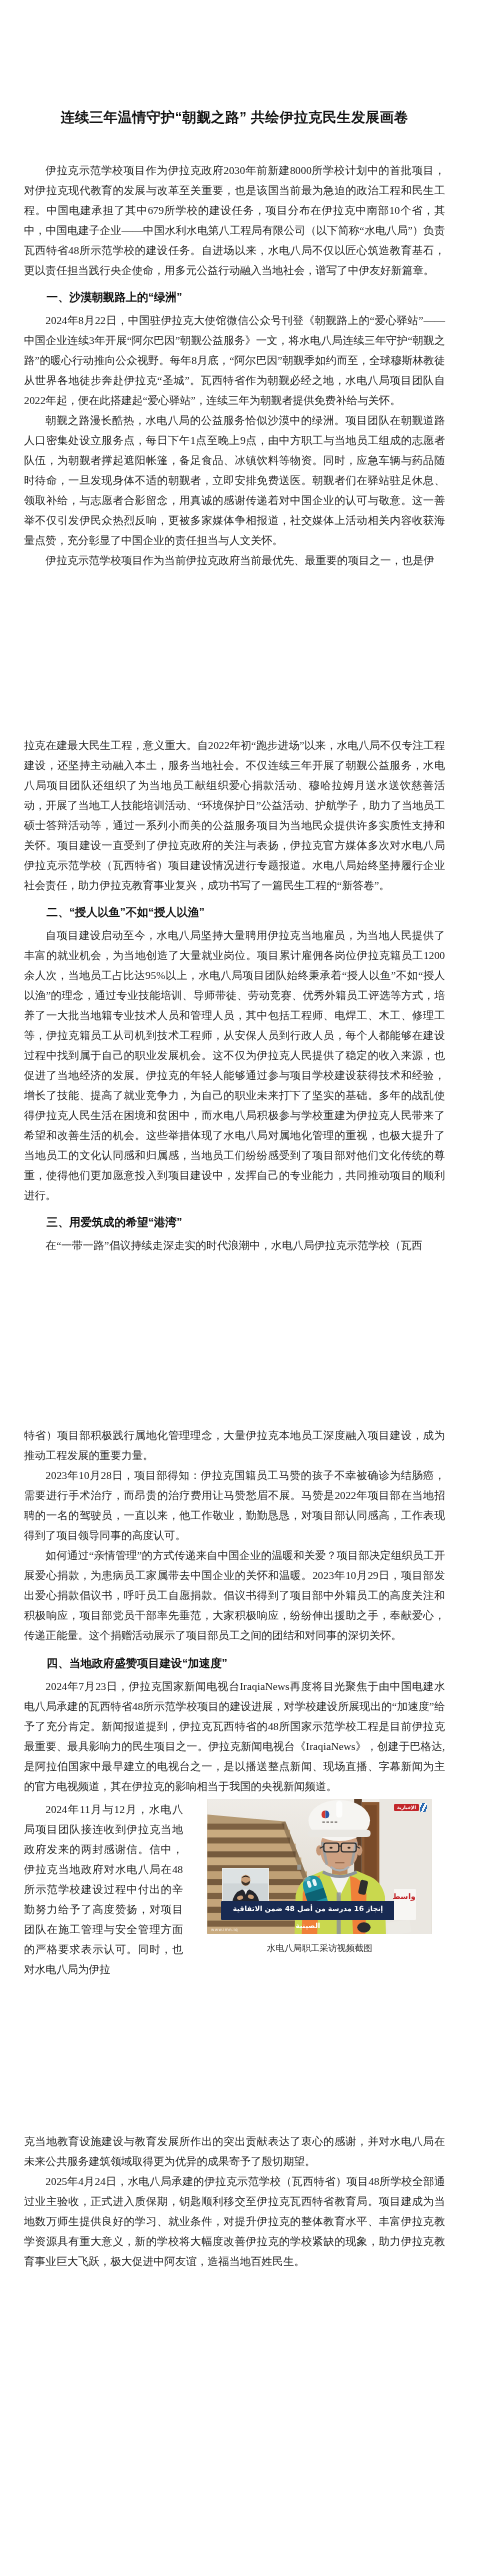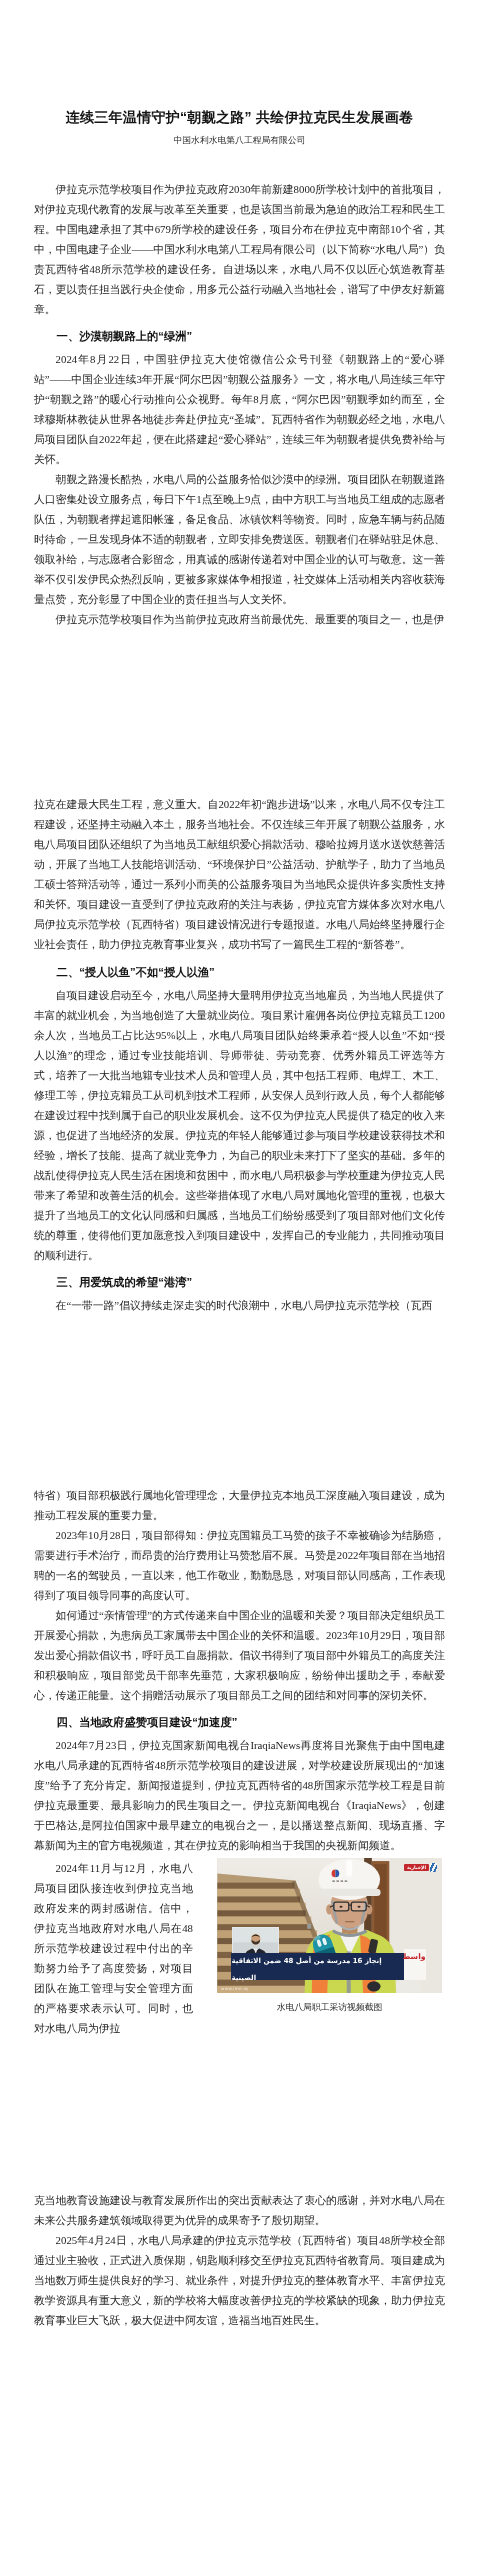--- a/index.html
+++ b/index.html
@@ -1,56 +1,55 @@
 <!DOCTYPE html>
 <html style="font-size:8.2px"><head>
 <meta charset="utf-8">
 <style>
   html,body{margin:0;padding:0;background:#ffffff;}
   .page{width:489px;height:2776px;background:#fff;position:relative;overflow:hidden;color:#202020;}
-  .content{padding:108px 44px 0 34px;font-family:"Liberation Serif","DejaVu Serif",serif;}
+  .content{padding:108px 44px 0 24px;font-family:"Liberation Serif","DejaVu Serif",serif;}
   .title{font-family:"Liberation Sans","DejaVu Sans",sans-serif;font-size:14px;font-weight:700;
          text-align:center;line-height:19.6px;color:#151515;letter-spacing:0.3px;}
   .subtitle{font-size:8.8px;text-align:center;line-height:13.4px;margin-top:6.2px;color:#2a2a2a;}
   .para{font-size:10.8px;line-height:20px;text-align:justify;text-indent:2em;color:#232323;}
   .para.cont{text-indent:0;}
   .first{margin-top:32px;}
   .heading{font-family:"Liberation Sans","DejaVu Sans",sans-serif;font-size:11.3px;font-weight:700;
            line-height:20px;margin:7.2px 0 3.1px;text-indent:2em;color:#141414;}
   .gap-a{height:165px;} .gap-b{height:170px;} .gap-c{height:152px;}
   .figrow{display:flex;gap:24px;margin-top:3.1px;align-items:flex-start;}
   .figcol-text{width:159px;flex:0 0 auto;}
   .figcol-fig{flex:0 0 auto;}
   .photo{position:relative;width:225px;height:135px;overflow:hidden;border-radius:1px;background:#e6e1d8;}
   .photo svg.art{position:absolute;left:0;top:0;}
   .caption{width:225px;text-align:center;font-size:8.8px;line-height:13.4px;margin-top:8px;color:#1f1f1f;}
   .sign-inset{position:absolute;left:15px;top:69px;width:47px;height:37px;border:0.5px solid #e6e9e9;
               box-sizing:border-box;background:#cfd5d7;overflow:hidden;}
-  .news-banner{position:absolute;left:14.4px;bottom:13.4px;width:173px;height:27px;background:#182a52;
+  .news-banner{position:absolute;left:14.4px;bottom:13.4px;width:173px;height:19px;background:#182a52;
                color:#fff;font-family:"DejaVu Sans",sans-serif;font-weight:700;font-size:7px;
-               line-height:16.5px;text-align:left;direction:rtl;border-radius:1px 0 0 1px;}
+               line-height:16.5px;text-align:center;direction:rtl;border-radius:1px 0 0 1px;}
   .region-badge{position:absolute;left:187px;bottom:13.4px;width:21.6px;height:31px;background:#f7f6f3;
                 color:#c3272b;font-family:"DejaVu Sans",sans-serif;font-weight:700;font-size:7.7px;
                 line-height:16.5px;text-align:right;direction:rtl;border-radius:0 1px 1px 0;}
   .channel-logo{position:absolute;top:4.1px;right:5.2px;display:flex;align-items:center;gap:1.5px;direction:ltr;}
   .channel-box{background:#c3272b;color:#fff;font-family:"DejaVu Sans",sans-serif;font-size:4.6px;
                font-weight:700;padding:1px 2.6px;border-radius:1px;direction:rtl;}
   .channel-flag{width:6.7px;height:9.3px;border-radius:1px 1px 3.6px 1px;
      background:linear-gradient(115deg,#f4f6f8 20%,#2f6db3 20% 45%,#f4f6f8 45% 65%,#2f6db3 65% 85%,#f4f6f8 85%);}
   .watermark{position:absolute;left:4.1px;bottom:2.1px;font-size:4.1px;color:rgba(255,255,255,.78);
              font-family:"DejaVu Sans",sans-serif;letter-spacing:0.3px;}
 </style>
 </head>
 <body>
 
 <div class="page">
   <div class="content">
 
     <div class="title">连续三年温情守护“朝觐之路” 共绘伊拉克民生发展画卷</div>
-    <div class="subtitle">中国水利水电第八工程局有限公司</div>
 
     <div class="para first">伊拉克示范学校项目作为伊拉克政府2030年前新建8000所学校计划中的首批项目，对伊拉克现代教育的发展与改革至关重要，也是该国当前最为急迫的政治工程和民生工程。中国电建承担了其中679所学校的建设任务，项目分布在伊拉克中南部10个省，其中，中国电建子企业——中国水利水电第八工程局有限公司（以下简称“水电八局”）负责瓦西特省48所示范学校的建设任务。自进场以来，水电八局不仅以匠心筑造教育基石，更以责任担当践行央企使命，用多元公益行动融入当地社会，谱写了中伊友好新篇章。</div>
 
     <div class="heading">一、沙漠朝觐路上的“绿洲”</div>
     <div class="para">2024年8月22日，中国驻伊拉克大使馆微信公众号刊登《朝觐路上的“爱心驿站”——中国企业连续3年开展“阿尔巴因”朝觐公益服务》一文，将水电八局连续三年守护“朝觐之路”的暖心行动推向公众视野。每年8月底，“阿尔巴因”朝觐季如约而至，全球穆斯林教徒从世界各地徒步奔赴伊拉克“圣城”。瓦西特省作为朝觐必经之地，水电八局项目团队自2022年起，便在此搭建起“爱心驿站”，连续三年为朝觐者提供免费补给与关怀。</div>
     <div class="para">朝觐之路漫长酷热，水电八局的公益服务恰似沙漠中的绿洲。项目团队在朝觐道路人口密集处设立服务点，每日下午1点至晚上9点，由中方职工与当地员工组成的志愿者队伍，为朝觐者撑起遮阳帐篷，备足食品、冰镇饮料等物资。同时，应急车辆与药品随时待命，一旦发现身体不适的朝觐者，立即安排免费送医。朝觐者们在驿站驻足休息、领取补给，与志愿者合影留念，用真诚的感谢传递着对中国企业的认可与敬意。这一善举不仅引发伊民众热烈反响，更被多家媒体争相报道，社交媒体上活动相关内容收获海量点赞，充分彰显了中国企业的责任担当与人文关怀。</div>
     <div class="para">伊拉克示范学校项目作为当前伊拉克政府当前最优先、最重要的项目之一，也是伊</div>
 
     <div class="gap-a"></div>
 

